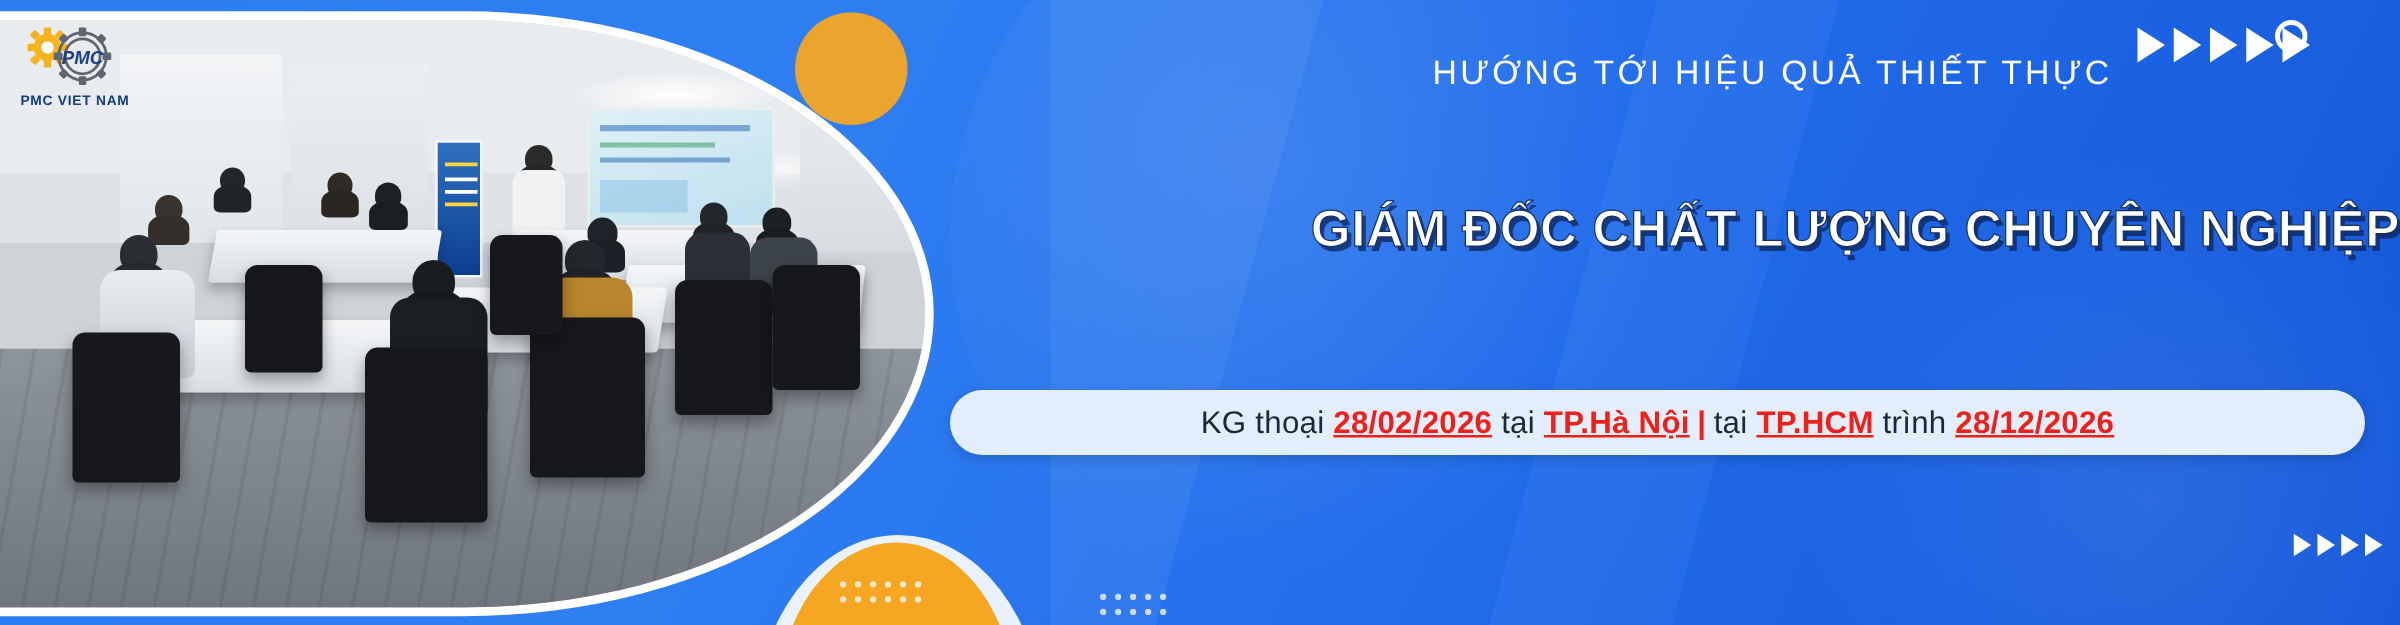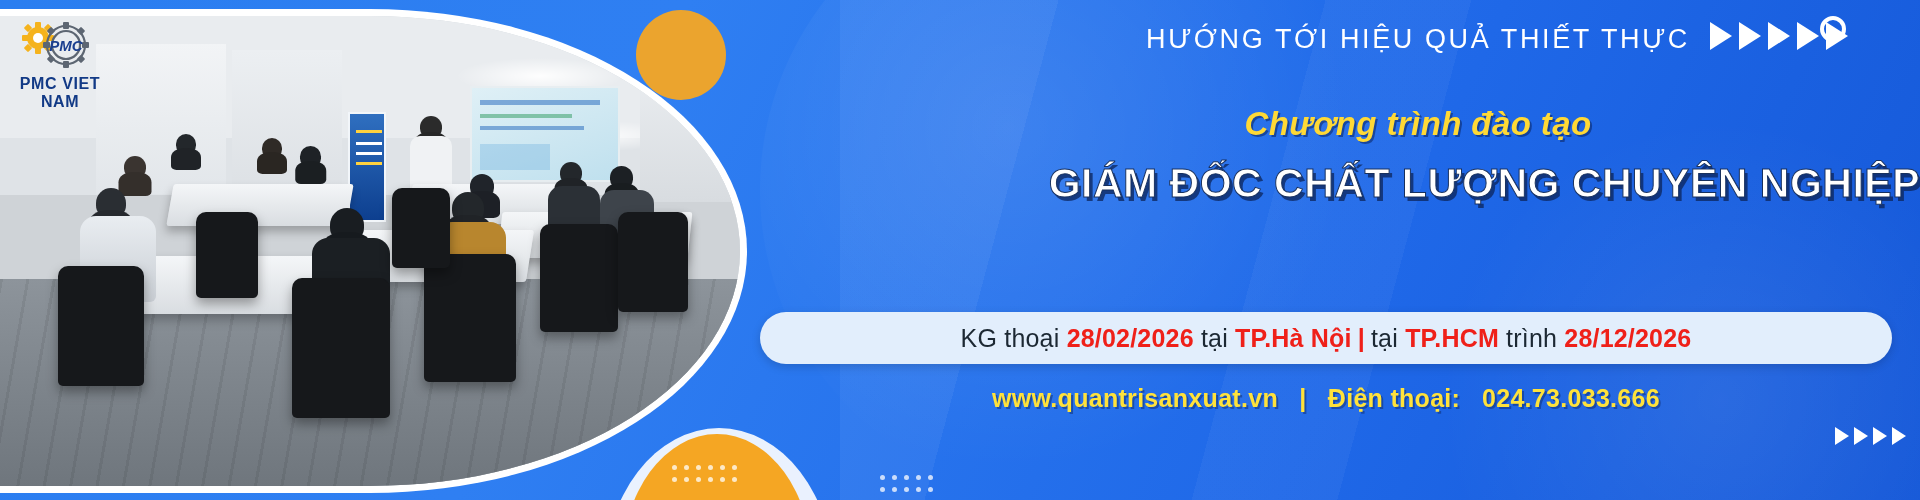--- a/index.html
+++ b/index.html
@@ -88,27 +88,27 @@
   .t5{ left:500px; top:196px; width:190px; height:46px; transform:skewX(-6deg); }
 
   
   .ch { position:absolute; background:#16181b; border-radius:10px 10px 5px 5px; box-shadow:0 6px 12px rgba(0,0,0,.35); }
   .pp { position:absolute; border-radius:50% 50% 42% 42%; }
   .pp::after{ content:""; position:absolute; left:50%; top:72%; transform:translateX(-50%); width:150%; height:110%; border-radius:42% 42% 18% 18%; background:inherit; filter:brightness(.9); }
 
   
   .logo { position:absolute; left:12px; top:20px; width:96px; z-index:6; text-align:center; }
   .logo-mark { position:relative; width:92px; height:52px; margin:0 auto; }
-  .logo-txt { font-size:16px; font-weight:700; color:#123a86; letter-spacing:.6px; margin-top:3px; }
+  .logo-txt { font-size:11px; font-weight:700; color:#123a86; letter-spacing:.6px; margin-top:3px; }
 
   
   .right { position:absolute; left:740px; top:0; right:0; bottom:0; }
 
   .tagline {
-    position:absolute; left:218px; top:24px; width:920px;
+    position:absolute; left:218px; top:43px; width:920px;
     text-align:center;
     font-size:27px; font-weight:300; color:#ffffff;
     letter-spacing:2.6px; white-space:nowrap;
   }
 
   .sub {
     position:absolute; left:218px; top:105px; width:920px;
     text-align:center;
     font-size:33px; font-weight:700; font-style:italic; color:#ffd936;
     letter-spacing:.4px; white-space:nowrap;
@@ -124,21 +124,21 @@
     text-shadow:3px 4px 0 rgba(12,36,90,.75);
   }
 
   .pill {
     position:absolute; left:20px; top:312px; width:1132px; height:52px;
     background:#e2eefc; border-radius:26px;
     display:flex; align-items:center; justify-content:center;
     font-size:25px; color:#1c2833; letter-spacing:.2px; white-space:nowrap;
     box-shadow:0 3px 10px rgba(0,0,0,.16);
   }
-  .pill b { color:#ef2019; font-weight:700; }
+  .pill b { color:#ef2019; font-weight:700;text-decoration:underline; }
   .pill .sep { color:#ef2019; font-weight:700; padding:0 6px; }
   .pill .lt { font-weight:400; }
 
   .contact {
     position:absolute; left:20px; top:384px; width:1132px;
     text-align:center;
     font-size:25px; font-weight:700; color:#ffe23b;
     letter-spacing:.3px; white-space:nowrap;
     text-shadow:2px 2px 0 rgba(10,35,95,.45);
   }
@@ -292,43 +292,35 @@
       <span class="tri"></span>
       <span class="tri"></span>
       <span class="tri"></span>
       <span class="tri"></span>
     </div>
 
     <div class="ring"></div>
 
     <div class="tagline">HƯỚNG TỚI HIỆU QUẢ THIẾT THỰC</div>
 
-    <div class="sub">Chương trình đào tạo</div>
 
     <div class="headline">GIÁM ĐỐC CHẤT LƯỢNG CHUYÊN NGHIỆP</div>
 
     <div class="pill">
       <span class="lt">KG thoại</span>&nbsp;
       <b>28/02/2026</b>&nbsp;
       <span class="lt">tại</span>&nbsp;
       <b>TP.Hà Nội</b>
       <span class="sep">|</span>
       <span class="lt">tại</span>&nbsp;
       <b>TP.HCM</b>&nbsp;
       <span class="lt">trình</span>&nbsp;
       <b>28/12/2026</b>
     </div>
 
-    <div class="contact">
-      <span>www.quantrisanxuat.vn</span>
-      <span class="bar">|</span>
-      <span>Điện thoại:</span>
-      <span>&nbsp;</span>
-      <span>024.73.033.666</span>
-    </div>
 
     <div class="arrows bot">
       <span class="tri"></span>
       <span class="tri"></span>
       <span class="tri"></span>
       <span class="tri"></span>
     </div>
   </div>
 
   <div class="dots d1">

